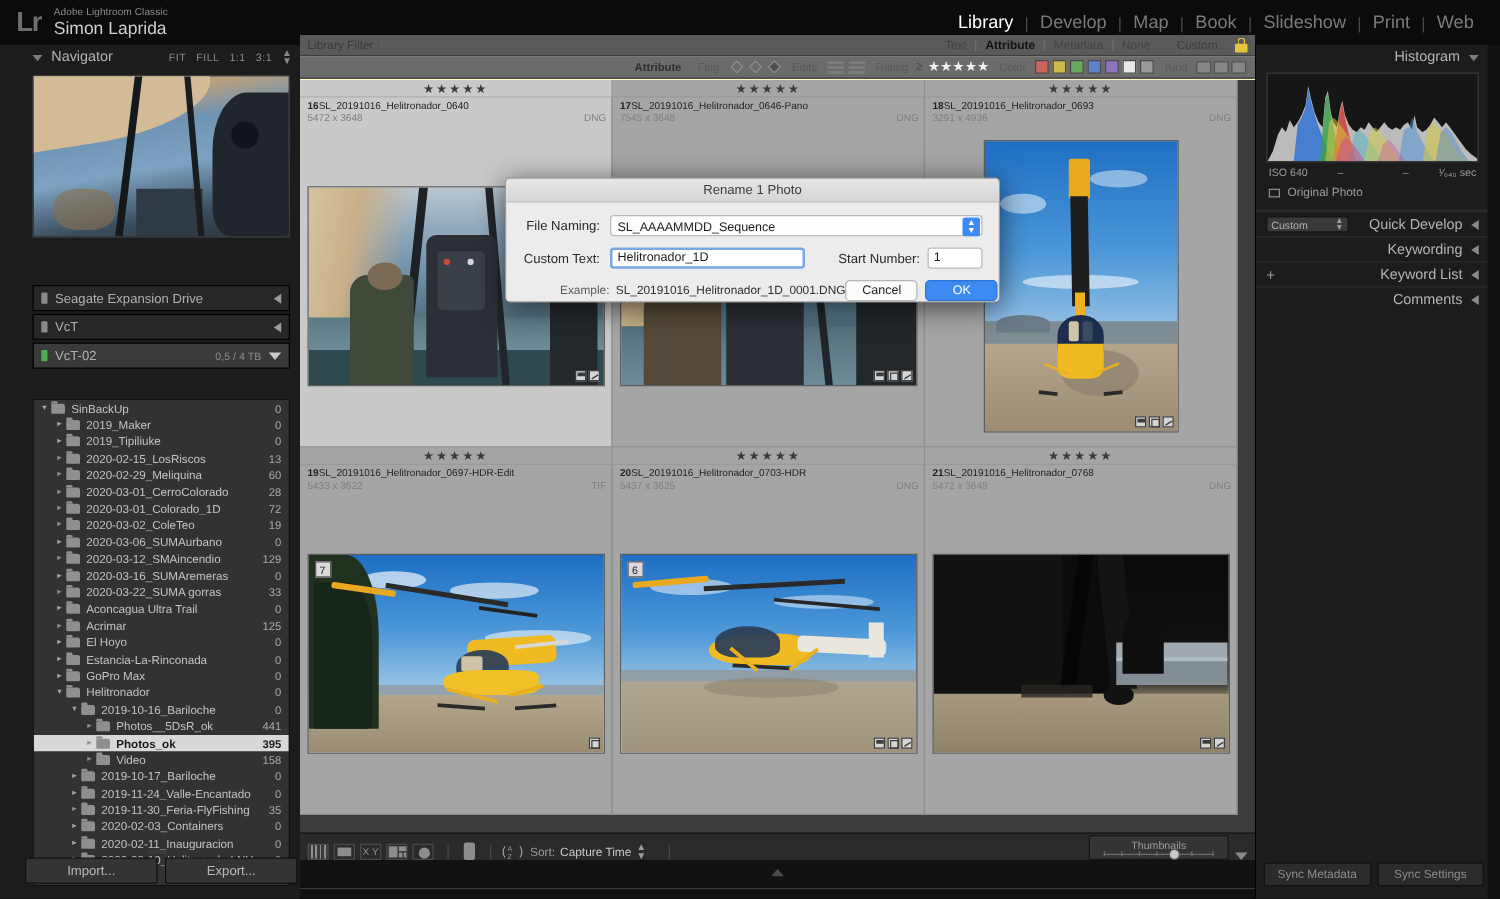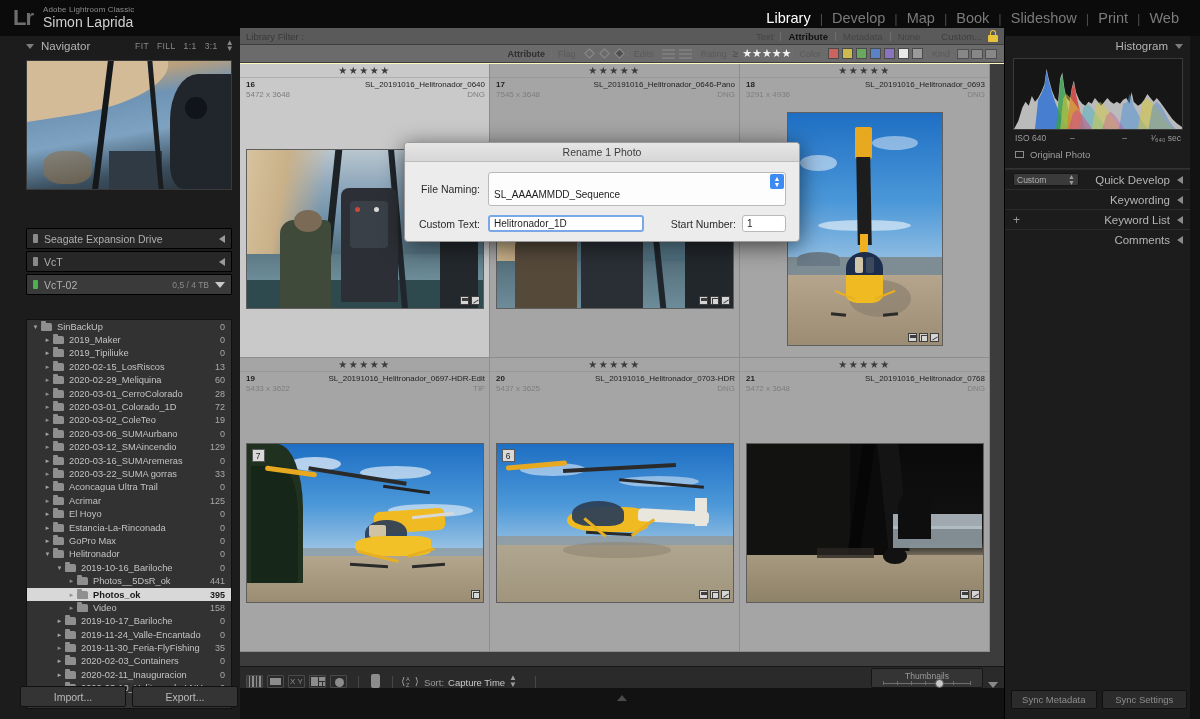--- a/index.html
+++ b/index.html
@@ -202,21 +202,21 @@
   .cell {
     width:250px; background:#a5a5a5; border-right:1px solid #8d8d8d;
     border-bottom:1px solid #8d8d8d; position:relative;
   }
   .cell-rating {
     height:14px; display:flex;align-items:center;justify-content:center; background:inherit;
     border-bottom:1px solid #999;
   }
   .cell-rating .s{ font-size:10px; color:#3a3a3a; letter-spacing:1.5px;}
   .cell-info { height:23px; padding:2px 4px 0 6px; }
-  .ci-line1 { display:flex; justify-content:space-between; font-size:8px; }
+  .ci-line1 { display:flex; font-size:8px; }
   .ci-idx { color:#222; font-weight:bold; }
   .ci-name { color:#222; }
   .ci-line2 { display:flex; justify-content:space-between; font-size:8px; color:#7e7e7e; margin-top:1px;}
   .thumb-wrap {
     height:256px; display:flex; align-items:center; justify-content:center; position:relative;
   }
   .thumb {
     position:relative; overflow:hidden; border:1px solid #5e5e5e;
   }
   .badges { position:absolute; right:3px; bottom:3px; display:flex; gap:2px; }
@@ -278,21 +278,21 @@
     height:19px; background:linear-gradient(#e6e6e6,#d6d6d6); border-bottom:1px solid #bdbdbd;
     display:flex;align-items:center;justify-content:center;
   }
   .dlg-title span{font-size:10.5px;color:#3c3c3c;}
   .dlg-body{padding:10px 13px 0 13px;}
   .dlg-row{display:flex;align-items:center;margin-bottom:9px;}
   .dlg-label{font-size:10.5px;color:#2a2a2a;text-align:right;}
   .dlg-label.w1{width:62px;}
   .combo {
     flex:1; height:17px; background:#fdfdfd; border:1px solid #b9b9b9; border-radius:3px;
-    display:flex; align-items:flex-start; padding:16px 5px; font-size:10px; color:#1d1d1d; position:relative;
+    display:flex; align-items:flex-end; padding:0 5px; font-size:10px; color:#1d1d1d; position:relative;
   }
   .combo .stepbtn{
     position:absolute; right:1px; top:1px; width:14px; height:15px; background:#3d8bf2;
     border-radius:2px; color:#fff; font-size:7px; display:flex;flex-direction:column;
     align-items:center;justify-content:center; line-height:.85;
   }
   .txtfield {
     flex:1; height:17px; background:#fff; border:2px solid #7aa7e8; border-radius:3px;
     display:flex;align-items:center;padding:0 4px; font-size:10px; color:#1d1d1d;
   }

